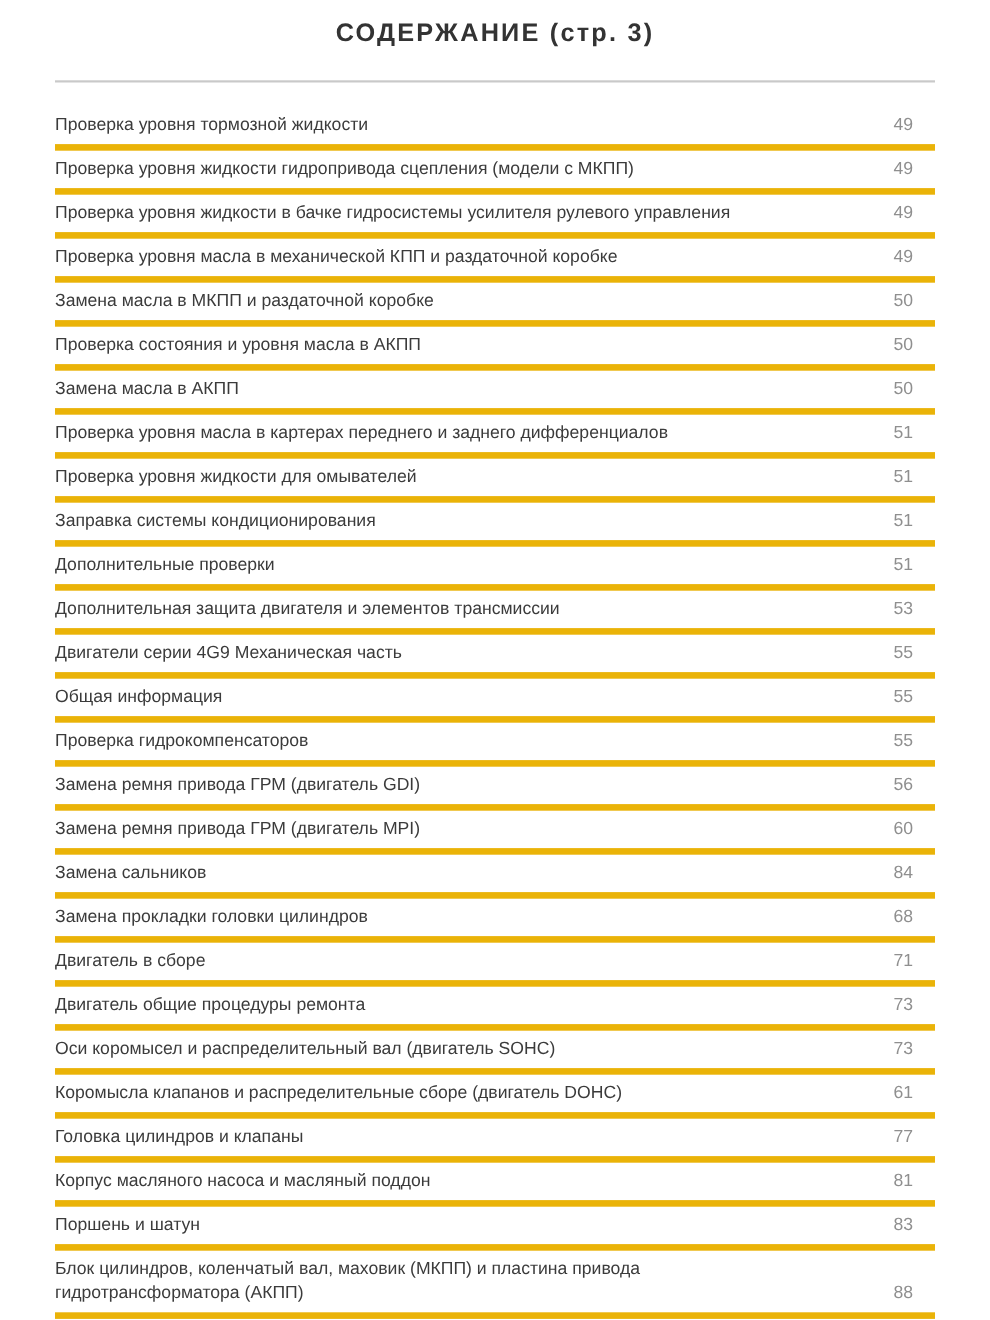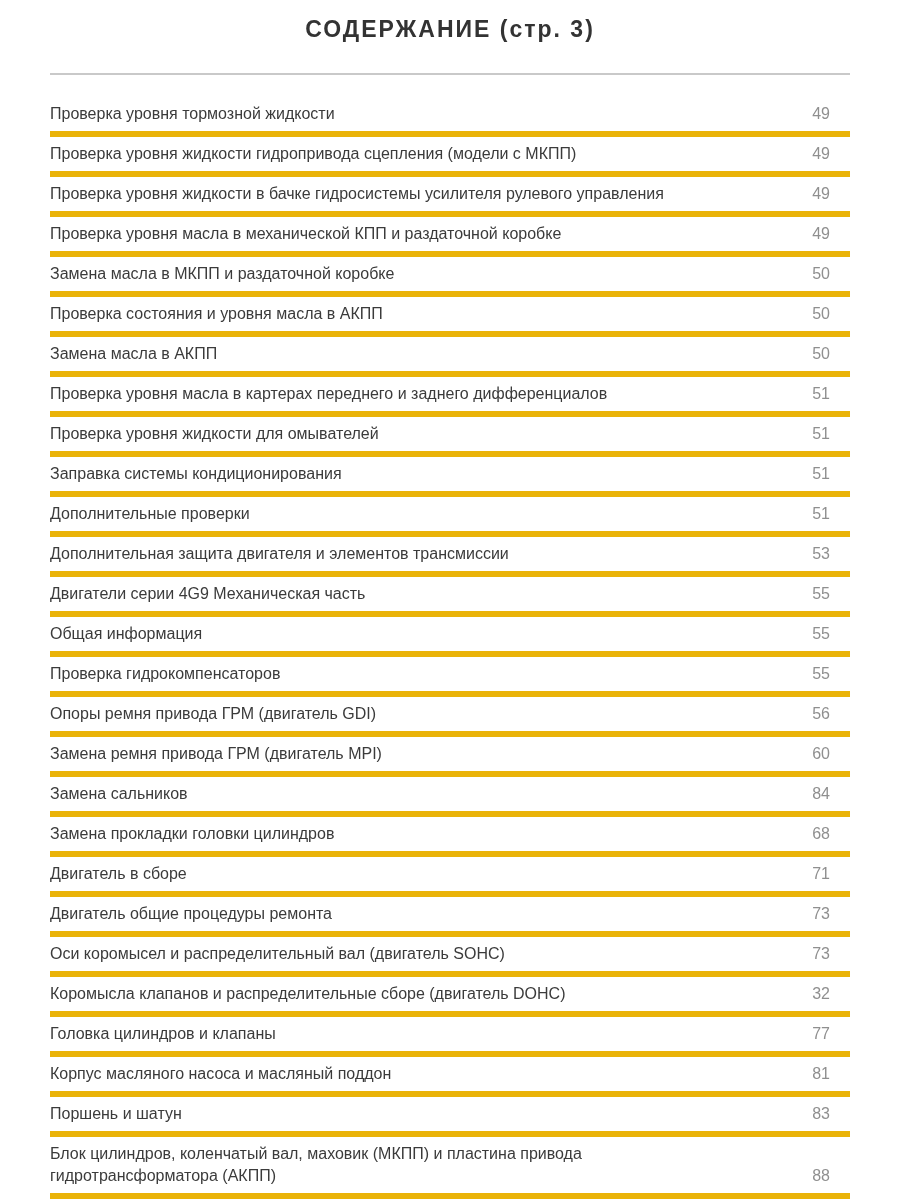--- a/index.html
+++ b/index.html
@@ -145,21 +145,21 @@
     <span class="toc-row-title">Общая информация</span>
     <span class="toc-row-page">55</span>
   </div>
 
   <div class="toc-row">
     <span class="toc-row-title">Проверка гидрокомпенсаторов</span>
     <span class="toc-row-page">55</span>
   </div>
 
   <div class="toc-row">
-    <span class="toc-row-title">Опоры ремня привода ГРМ (двигатель GDI)</span>
+    <span class="toc-row-title">Замена ремня привода ГРМ (двигатель GDI)</span>
     <span class="toc-row-page">56</span>
   </div>
 
   <div class="toc-row">
     <span class="toc-row-title">Замена ремня привода ГРМ (двигатель MPI)</span>
     <span class="toc-row-page">60</span>
   </div>
 
   <div class="toc-row">
     <span class="toc-row-title">Замена сальников</span>
@@ -181,21 +181,21 @@
     <span class="toc-row-page">73</span>
   </div>
 
   <div class="toc-row">
     <span class="toc-row-title">Оси коромысел и распределительный вал (двигатель SOHC)</span>
     <span class="toc-row-page">73</span>
   </div>
 
   <div class="toc-row">
     <span class="toc-row-title">Коромысла клапанов и распределительные сборе (двигатель DOHC)</span>
-    <span class="toc-row-page">32</span>
+    <span class="toc-row-page">61</span>
   </div>
 
   <div class="toc-row">
     <span class="toc-row-title">Головка цилиндров и клапаны</span>
     <span class="toc-row-page">77</span>
   </div>
 
   <div class="toc-row">
     <span class="toc-row-title">Корпус масляного насоса и масляный поддон</span>
     <span class="toc-row-page">81</span>

